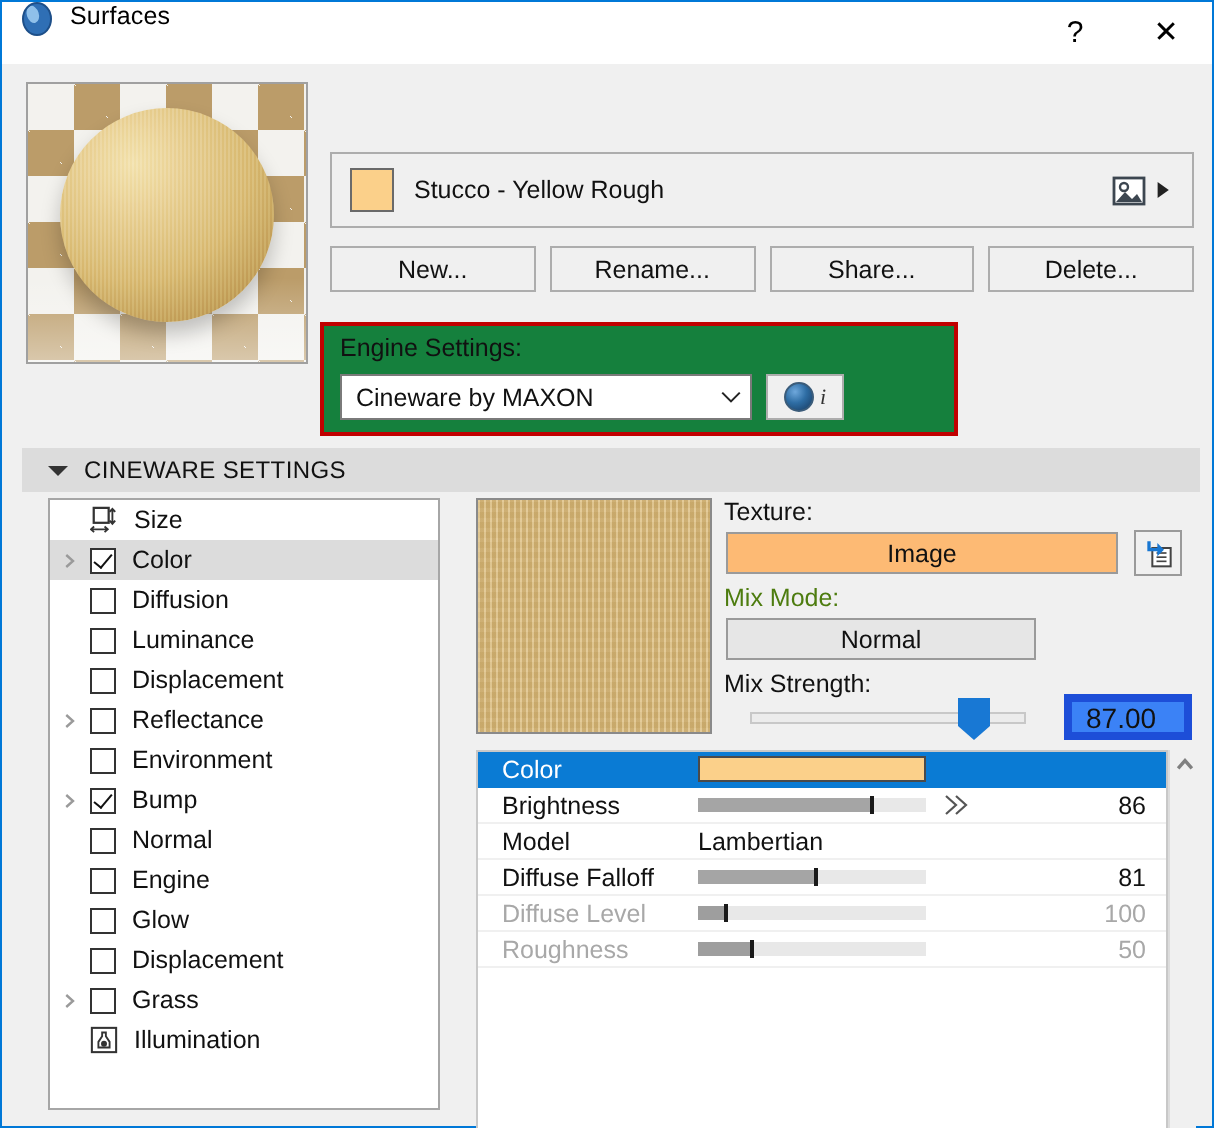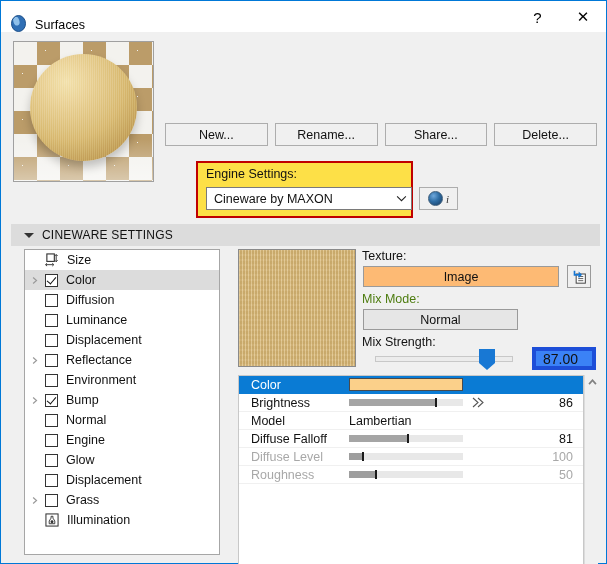--- a/index.html
+++ b/index.html
@@ -24,21 +24,21 @@
     background: #f0f0f0;
     border: 1px solid #0078d7;
     box-sizing: border-box;
   }
 
   
   #titlebar {
     height: 31px;
     background: #ffffff;
     display: flex;
-    align-items: flex-end;
+    align-items: flex-start;
     box-sizing: border-box;
     padding-left: 9px;
   }
   #app-icon {
     width: 17px; height: 17px;
     flex: 0 0 auto;
     margin-right: 8px;
   }
   #title-text {
     font-size: 12.5px;
@@ -154,25 +154,24 @@
     font-family: "Liberation Sans", sans-serif;
     font-size: 12.5px;
     color: #111;
     display: flex; align-items: center; justify-content: center;
   }
 
   
   #engine-group {
     position: absolute;
     left: 158px; top: 129px;
-    width: 217px; height: 57px;
+    width: 319px; height: 57px;
     border: 2px solid #c00000;
     box-sizing: border-box;
-    background: #fde047;
-    margin-left: 36px;
+    background: #15803d;
   }
   #engine-label {
     position: absolute;
     left: 8px; top: 4px;
     font-size: 12.5px;
     color: #111;
   }
   #engine-combo {
     position: absolute;
     left: 8px; top: 24px;
@@ -478,20 +477,34 @@
   </div>
 
   <div id="client">
 
     <div id="preview-box">
       <div id="preview-checker"></div>
       <div id="preview-floor"></div>
       <div id="preview-sphere"></div>
     </div>
 
+    <div id="name-field">
+      <div id="name-swatch"></div>
+      <div id="name-label">Stucco - Yellow Rough</div>
+      <svg id="name-pickicon" viewBox="0 0 17 15">
+        <rect x="1" y="1" width="15" height="13" fill="#fff" stroke="#3c4650" stroke-width="1.4"></rect>
+        <circle cx="6" cy="5.5" r="2" fill="none" stroke="#3c4650" stroke-width="1.2"></circle>
+        <path d="M2 13 L6.5 8 L10 11.5 L12.5 9 L15 13 Z" fill="#3c4650"></path>
+      </svg>
+      <div id="name-arrow">
+        <svg viewBox="0 0 10 10" width="8" height="10">
+            <path d="M1 0 L8 5 L1 10 Z" fill="#222"></path>
+          </svg>
+      </div>
+    </div>
 
     <div id="btn-row">
       <div class="winbtn">New...</div>
       <div class="winbtn">Rename...</div>
       <div class="winbtn">Share...</div>
       <div class="winbtn">Delete...</div>
     </div>
 
     <div id="engine-group">
       <div id="engine-label">Engine Settings:</div>

